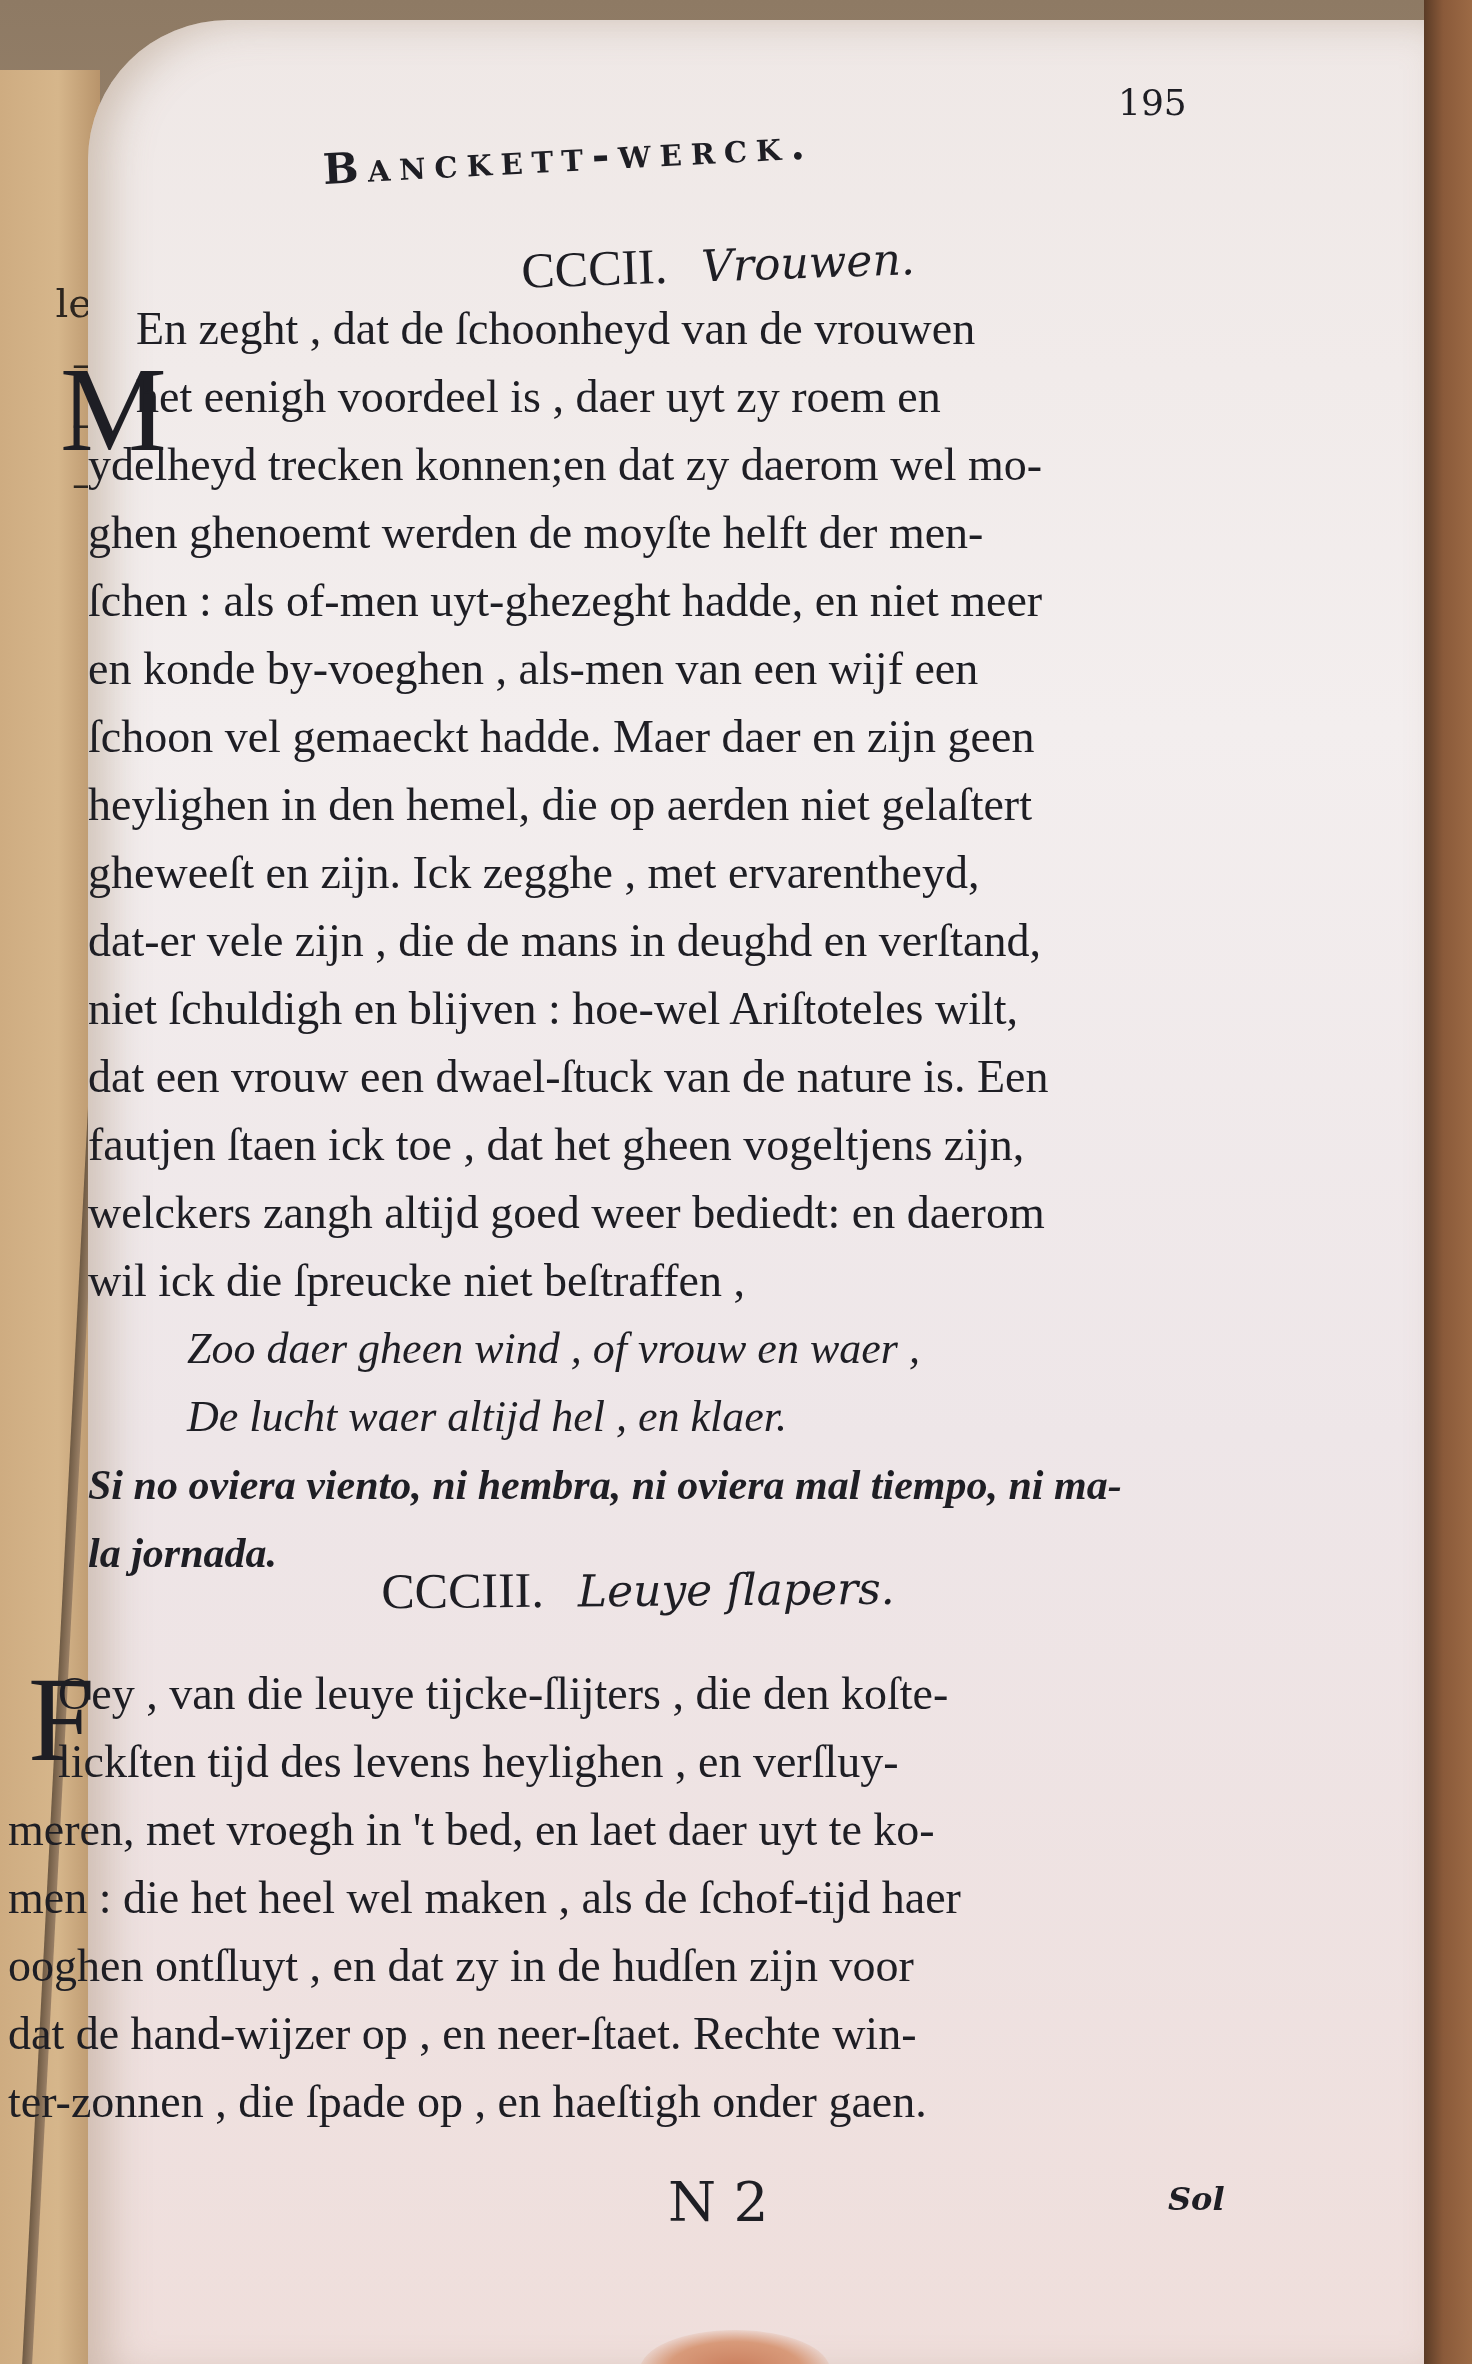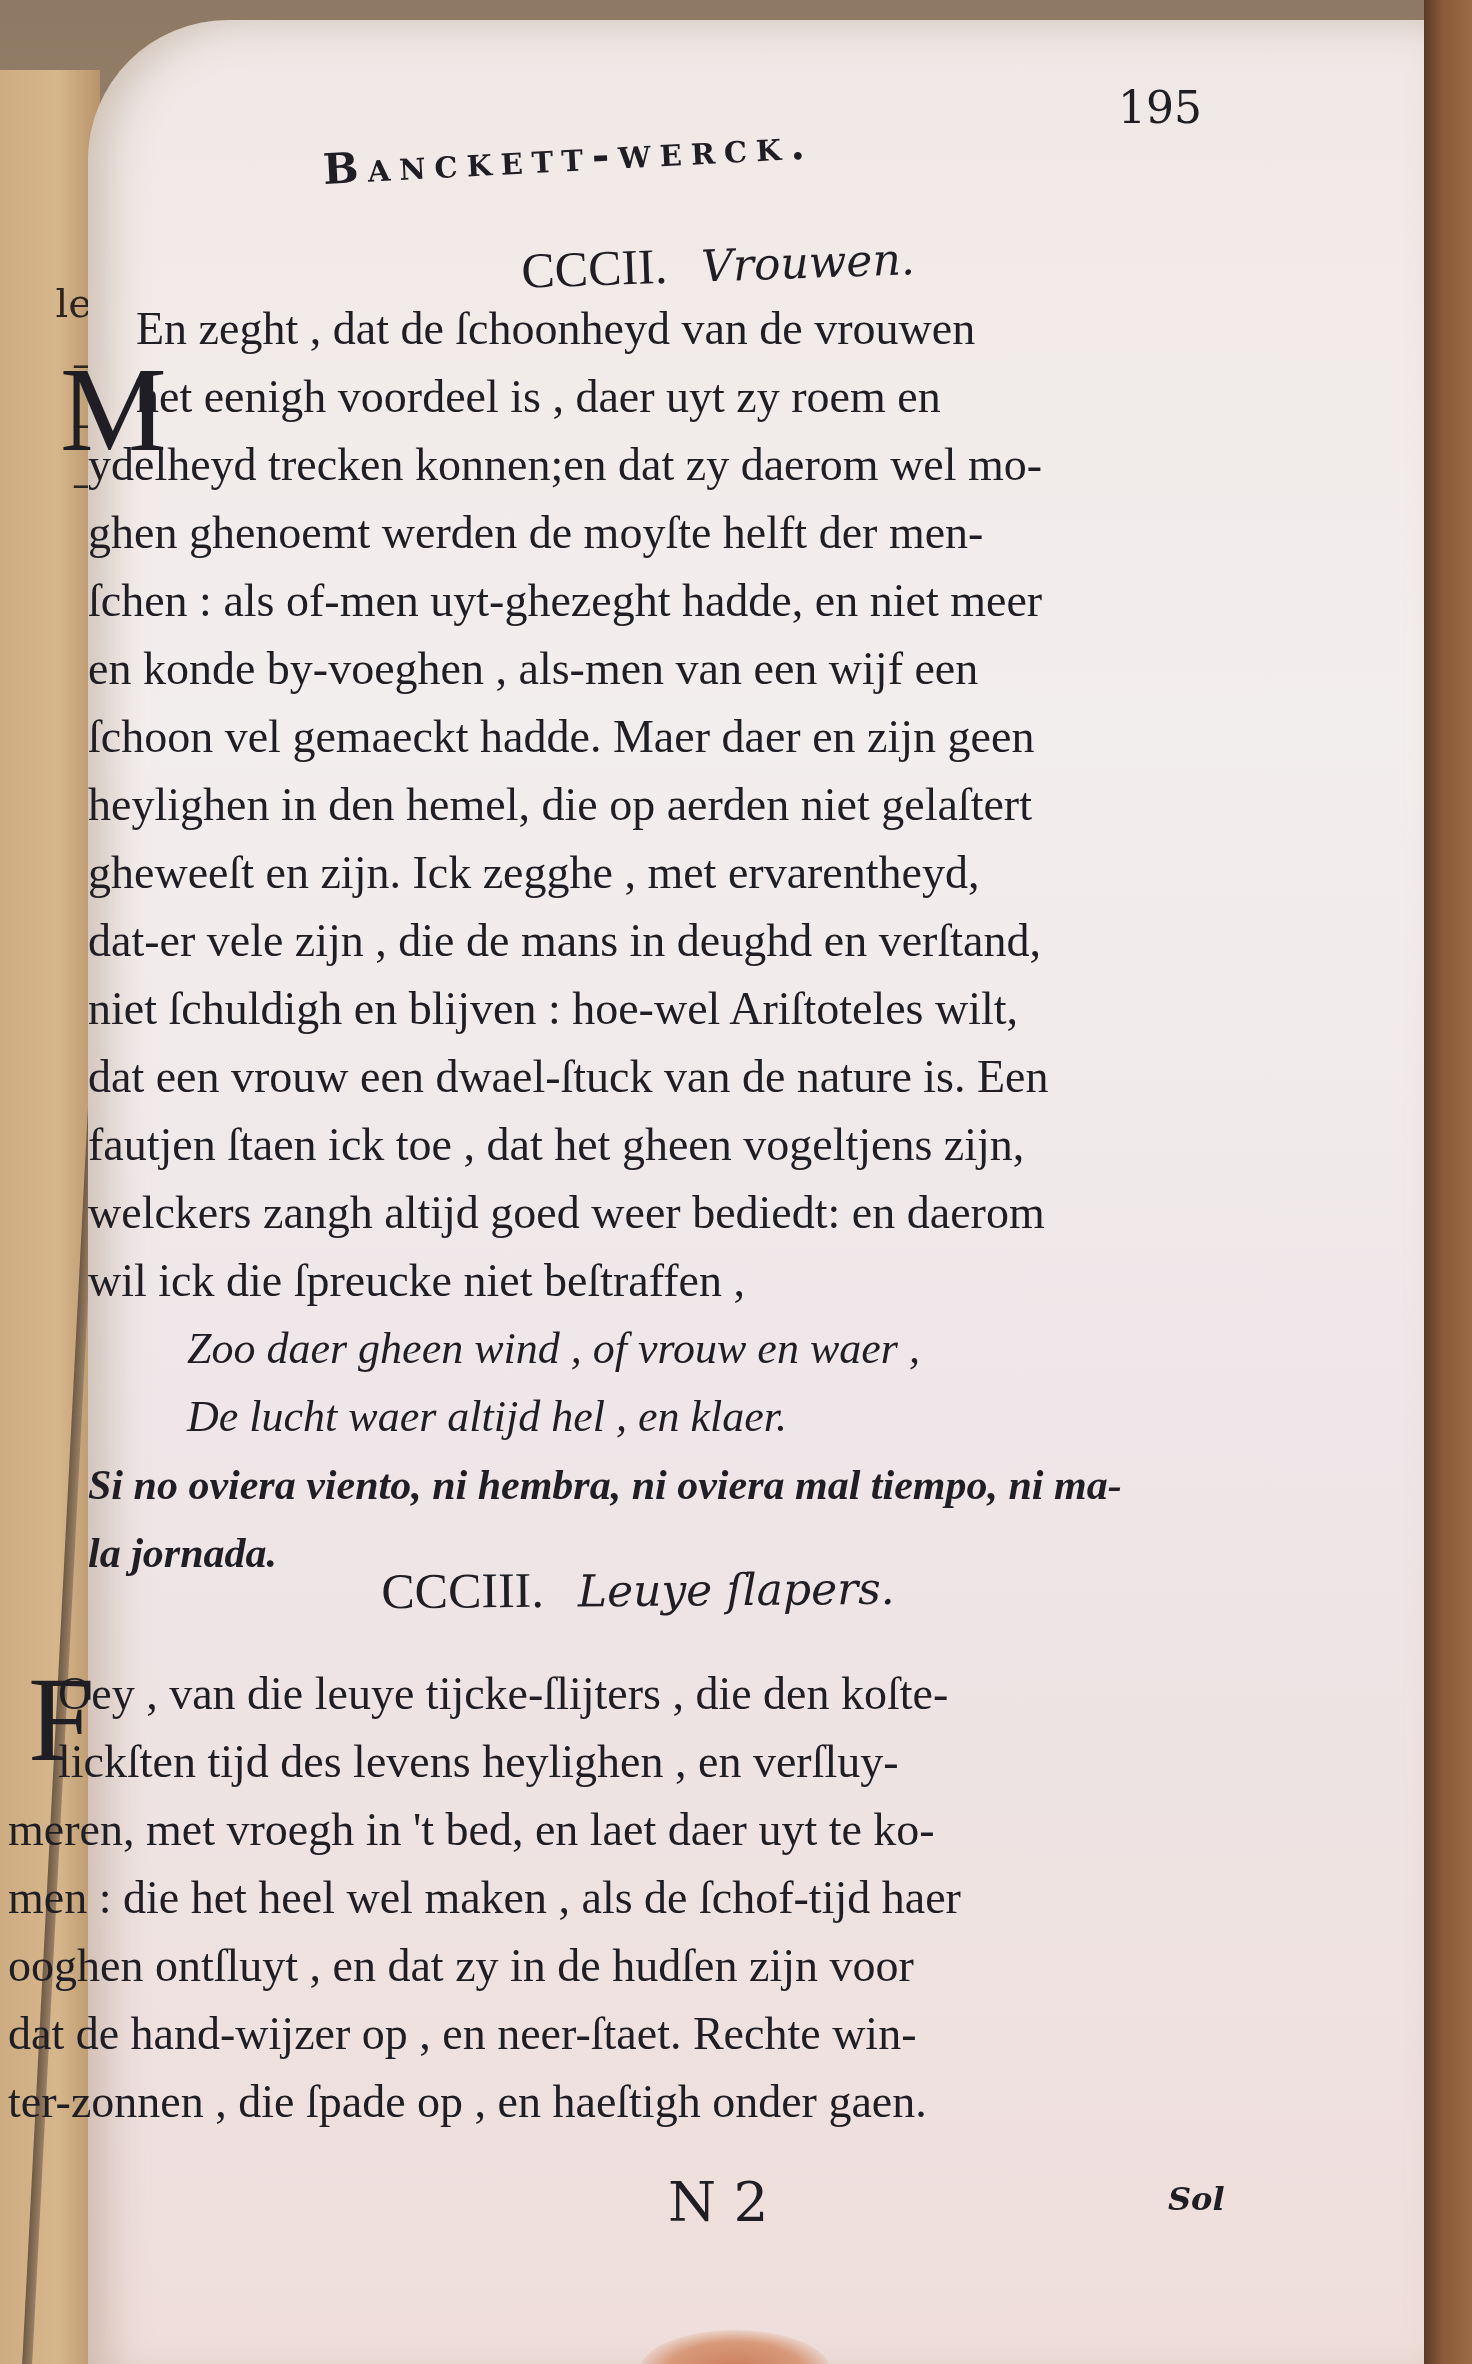--- a/index.html
+++ b/index.html
@@ -39,21 +39,21 @@
     position: absolute; left: 0; top: 0; width: 100%; height: 100%;
     color: #1e1e24;
   }
   .running-head {
     position: absolute; left: 235px; top: 125px;
     font-size: 42px; letter-spacing: 9px; font-weight: bold;
     transform: rotate(-3deg); transform-origin: left center;
     font-variant: small-caps;
   }
   .page-number {
-    position: absolute; left: 1030px; top: 62px; font-size: 44px;
+    position: absolute; left: 1030px; top: 62px; font-size: 36px;
   }
   .section-head {
     position: absolute; text-align: center; width: 100%;
     font-size: 50px; transform: rotate(-2deg);
   }
   .section-head .num { font-family: "Liberation Serif", serif; }
   .section-head .title { font-style: italic; margin-left: 18px; font-size: 44px; }
   .text-block {
     position: absolute; left: 0; width: 1250px;
     font-size: 46px; line-height: 68px; font-family: "Liberation Serif", serif;

